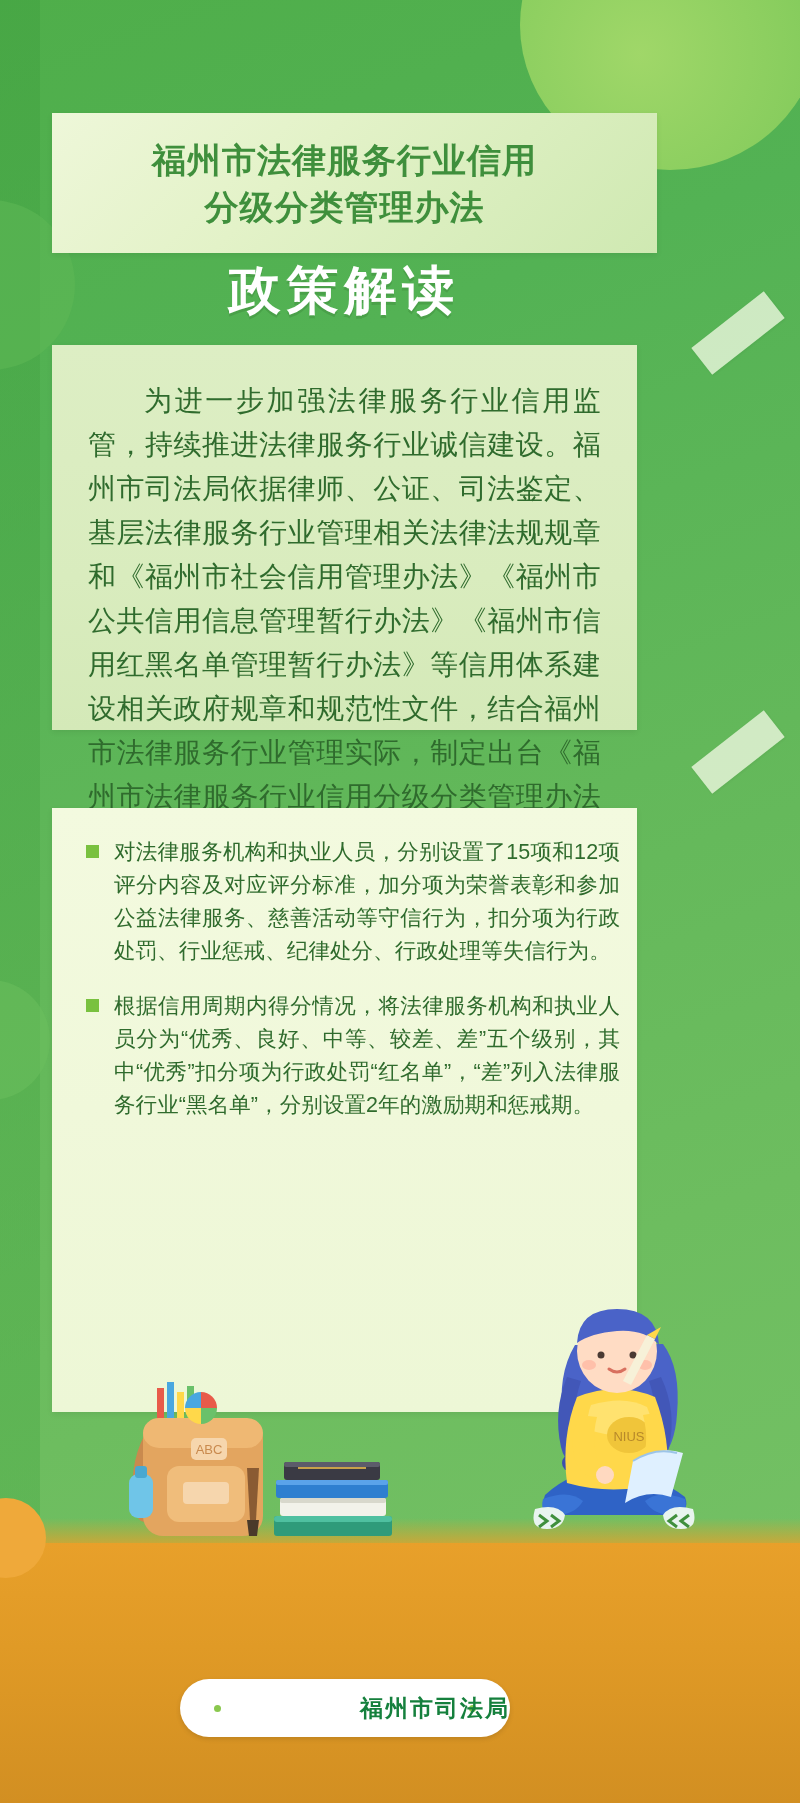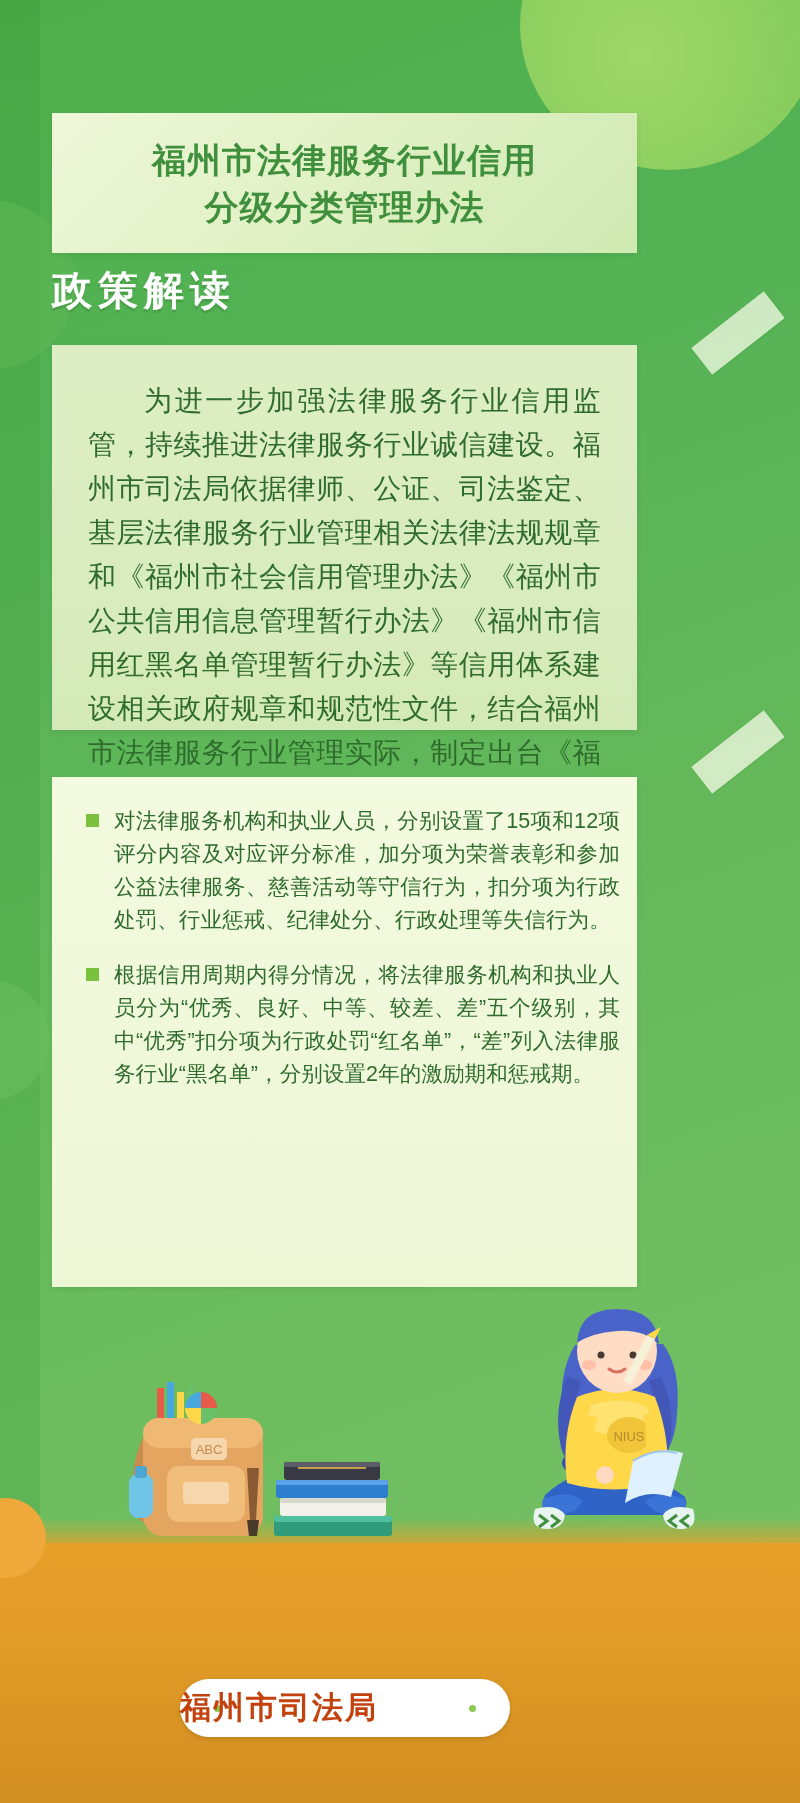--- a/index.html
+++ b/index.html
@@ -91,42 +91,43 @@
 
   
   .card-title {
     position: absolute;
     left: 52px;
     top: 113px;
     width: 585px;
     height: 140px;
     background: linear-gradient(135deg, #eef7d9 0%, #e3f2c8 40%, #cfe9b2 100%);
     box-shadow: 0 2px 6px rgba(0,0,0,.08);
+    padding-left: 20px;
   }
   .title-text {
     position: absolute;
     left: 0;
     top: 24px;
     width: 585px;
     text-align: center;
     font-size: 34px;
     line-height: 47px;
     font-weight: bold;
     color: #3f8f3c;
     letter-spacing: 1px;
     white-space: pre-line;
   }
 
   .headline {
     position: absolute;
     left: 52px;
     top: 255px;
     width: 585px;
-    text-align: left;
-    font-size: 40px;
+    text-align: center;
+    font-size: 52px;
     line-height: 70px;
     font-weight: bold;
     color: #ffffff;
     letter-spacing: 6px;
     text-shadow: 0 3px 0 rgba(56,130,55,.35);
   }
 
   
   .tape {
     position: absolute;
@@ -157,23 +158,23 @@
     line-height: 44px;
     color: #2f6b2d;
     text-align: justify;
     text-indent: 2em;
     letter-spacing: .2px;
   }
 
   .card-points {
     position: absolute;
     left: 52px;
-    top: 777px;
-    width: 585px;
-    height: 510px;
+    top: 808px;
+    width: 585px;
+    height: 604px;
     background: linear-gradient(180deg, #f3fadf 0%, #f0f8da 50%, #edf7d6 100%);
     box-shadow: 0 2px 6px rgba(0,0,0,.07);
   }
   .points-list {
     position: absolute;
     left: 28px;
     top: 28px;
     width: 540px;
   }
   .point {
@@ -208,24 +209,24 @@
     border-radius: 29px;
     box-shadow: 0 2px 5px rgba(0,0,0,.12);
   }
   .footer-pill .label {
     position: absolute;
     left: 0;
     top: 0;
     width: 330px;
     height: 58px;
     line-height: 58px;
-    text-align: left;
-    font-size: 31px;
+    text-align: right;
+    font-size: 23px;
     font-weight: bold;
-    color: #c2410c;
+    color: #15803d;
     letter-spacing: 2px;
   }
   .footer-dot {
     position: absolute;
     top: 26px;
     width: 7px;
     height: 7px;
     border-radius: 50%;
     background: #8ac84e;
   }

